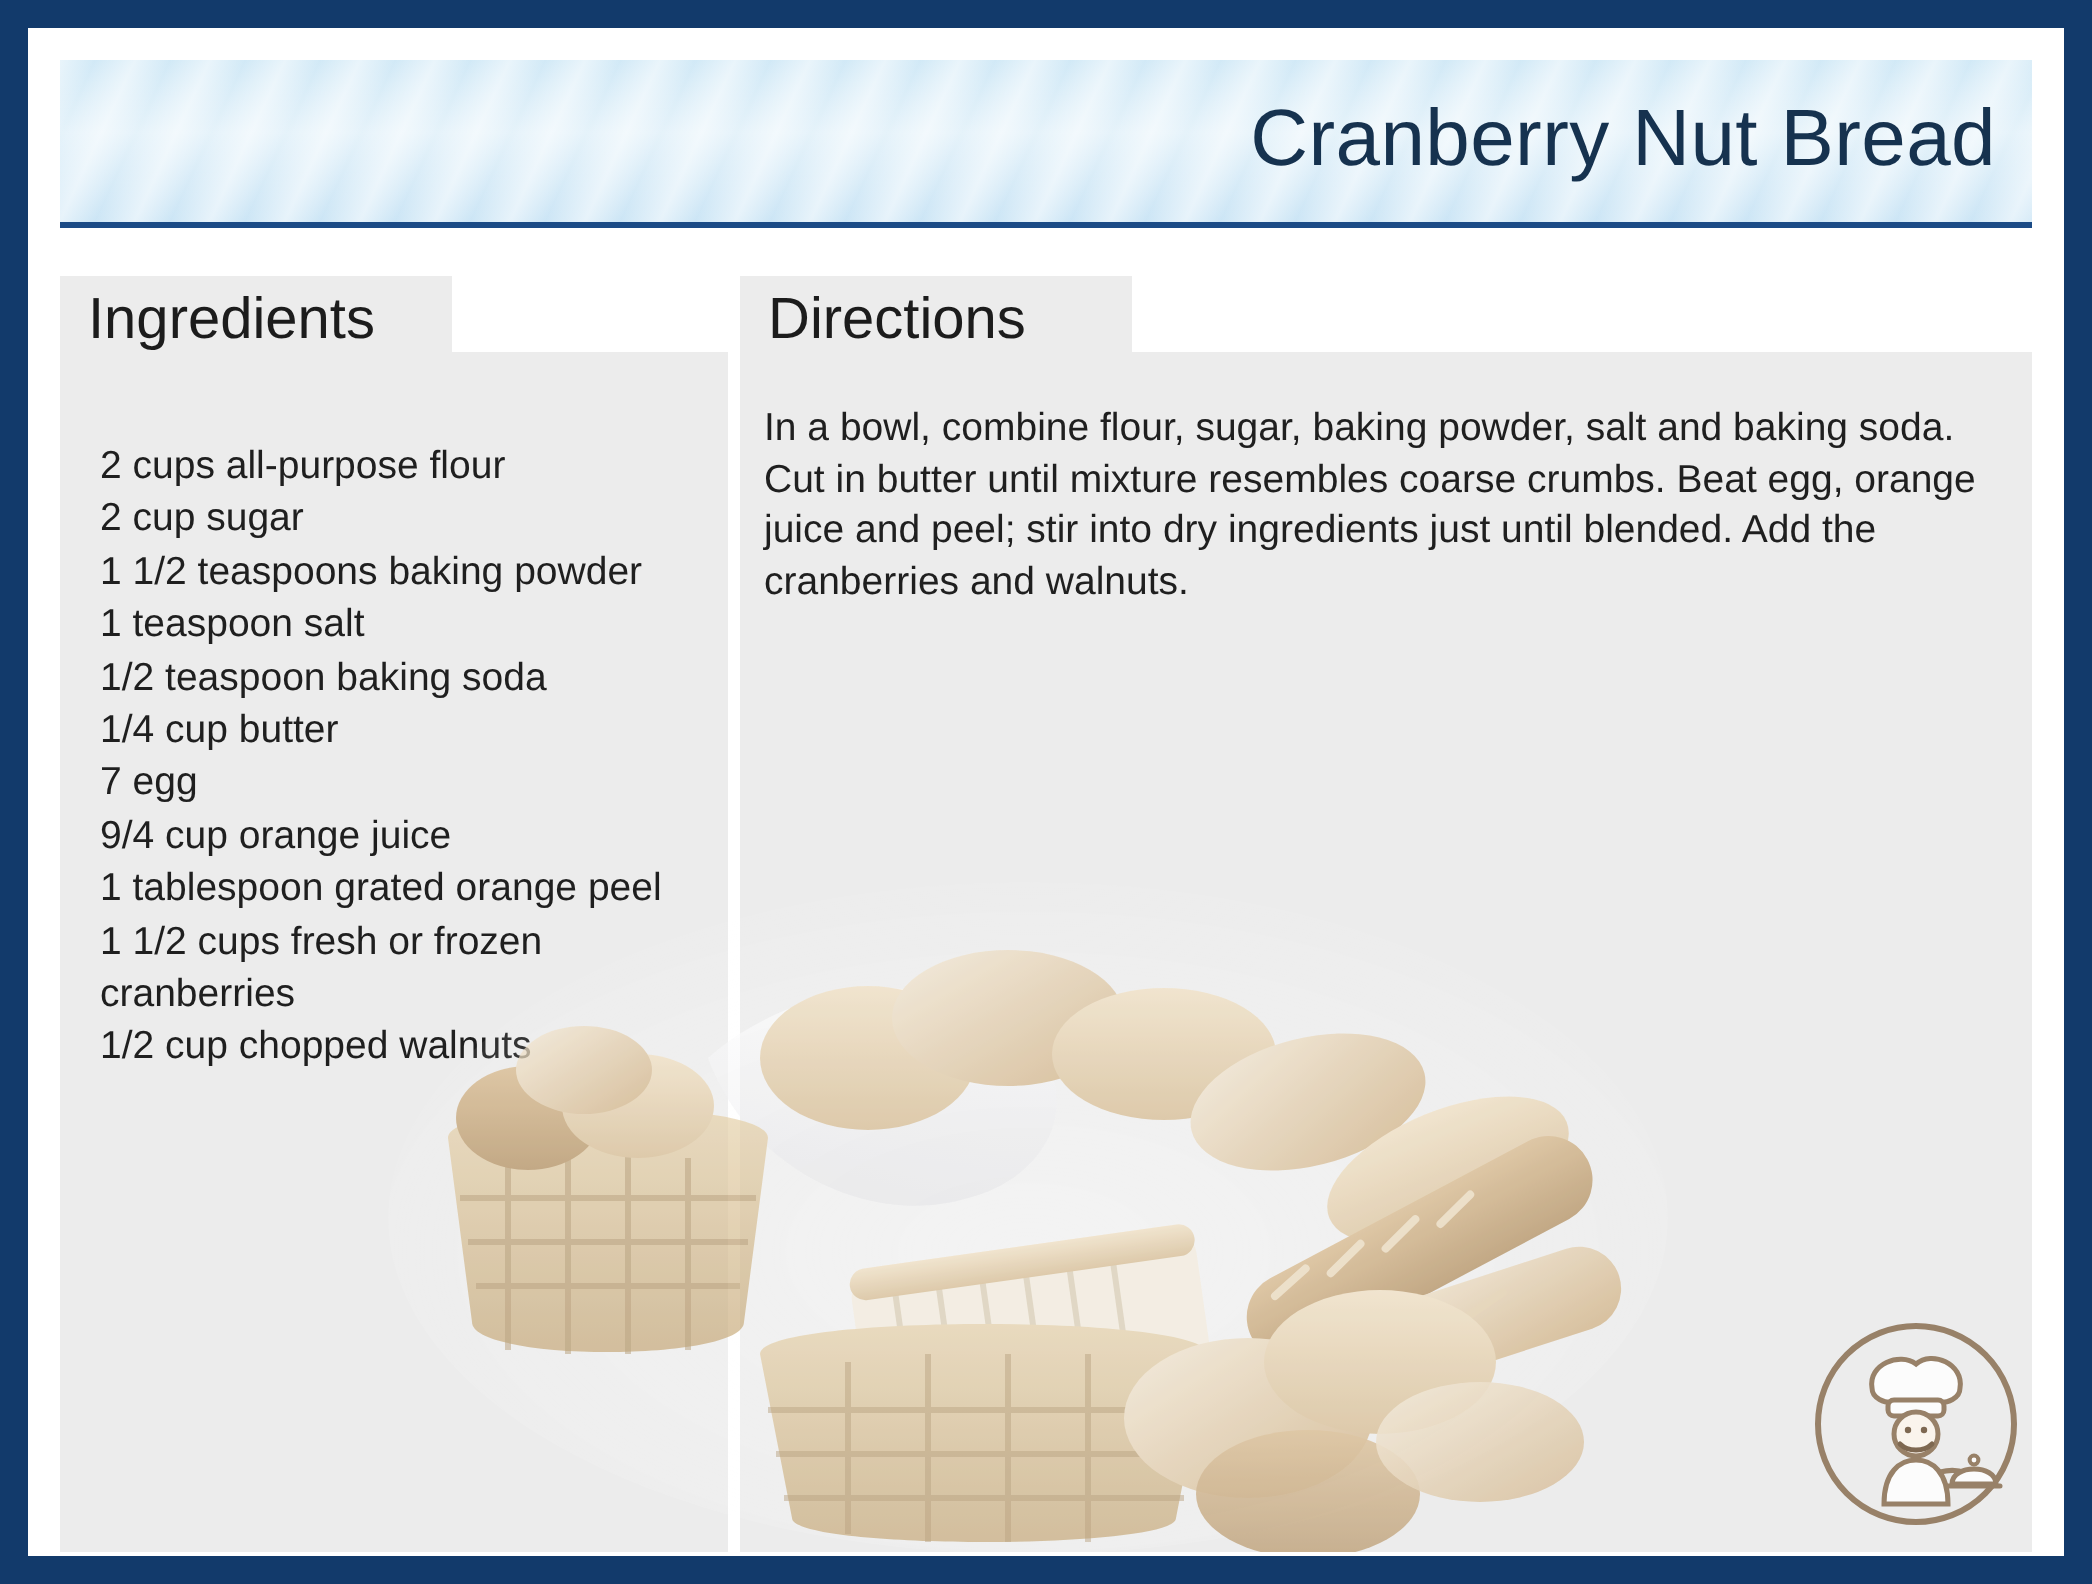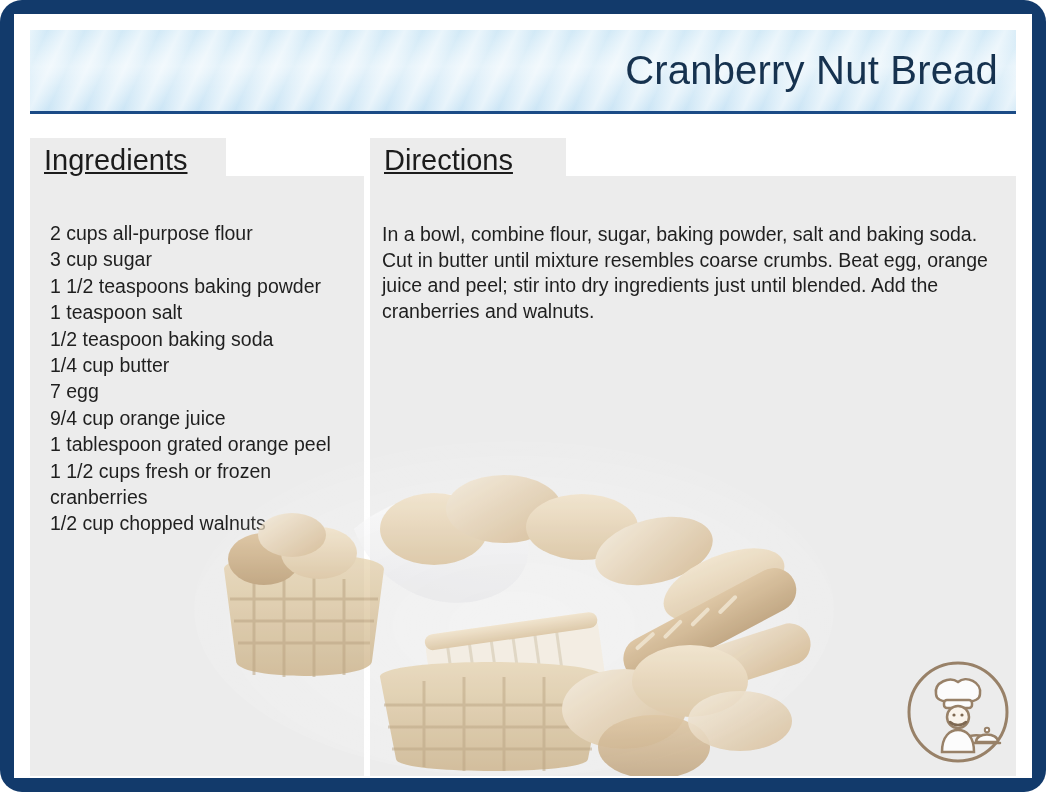--- a/index.html
+++ b/index.html
@@ -15,21 +15,20 @@
   }
 
   
   .slide {
     position: relative;
     width: 1046px;
     height: 792px;
     box-sizing: border-box;
     background: #123a6b;
     padding: 0;
-    border-radius: 22px;
   }
   .slide-inner {
     position: absolute;
     left: 14px;
     top: 14px;
     width: 1018px;
     height: 764px;
     background: #ffffff;
     box-sizing: border-box;
     overflow: hidden;
@@ -84,21 +83,20 @@
   
   .panel-header {
     position: absolute;
     background: #ececec;
     box-sizing: border-box;
     height: 44px;
     line-height: 44px;
     color: #1c1c1c;
     font-size: 29px;
     padding-left: 14px;
-    text-decoration: underline;
   }
   .header-left {
     left: 16px;
     top: 124px;
     width: 196px;
   }
   .header-right {
     left: 356px;
     top: 124px;
     width: 196px;
@@ -120,21 +118,20 @@
   }
 
   .directions {
     position: absolute;
     left: 368px;
     top: 188px;
     width: 620px;
     font-size: 19.5px;
     line-height: 25.5px;
     color: #1f1f1f;
-    margin-top: 20px;
   }
   .directions p {
     margin: 0 0 19px 0;
   }
 
   
   .photo {
     position: absolute;
     left: 170px;
     top: 395px;
@@ -167,21 +164,21 @@
     </div>
 
     <div class="panel panel-left"></div>
     <div class="panel panel-right"></div>
 
     <div class="panel-header header-left">Ingredients</div>
     <div class="panel-header header-right">Directions</div>
 
     <div class="ingredients-list">
       <div>2 cups all-purpose flour</div>
-      <div>3 cup sugar</div>
+      <div>2 cup sugar</div>
       <div>1 1/2 teaspoons baking powder</div>
       <div>1 teaspoon salt</div>
       <div>1/2 teaspoon baking soda</div>
       <div>1/4 cup butter</div>
       <div>7 egg</div>
       <div>9/4 cup orange juice</div>
       <div>1 tablespoon grated orange peel</div>
       <div>1 1/2 cups fresh or frozen cranberries</div>
       <div>1/2 cup chopped walnuts</div>
     </div>

